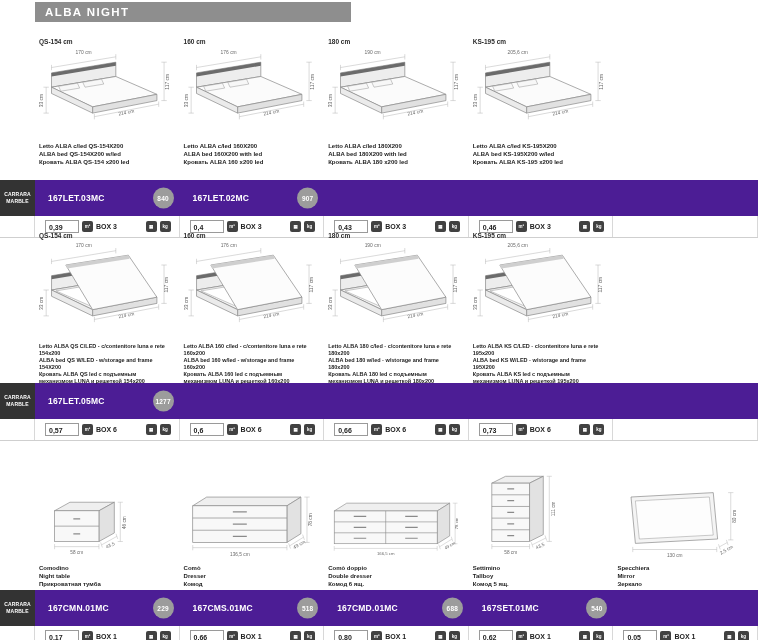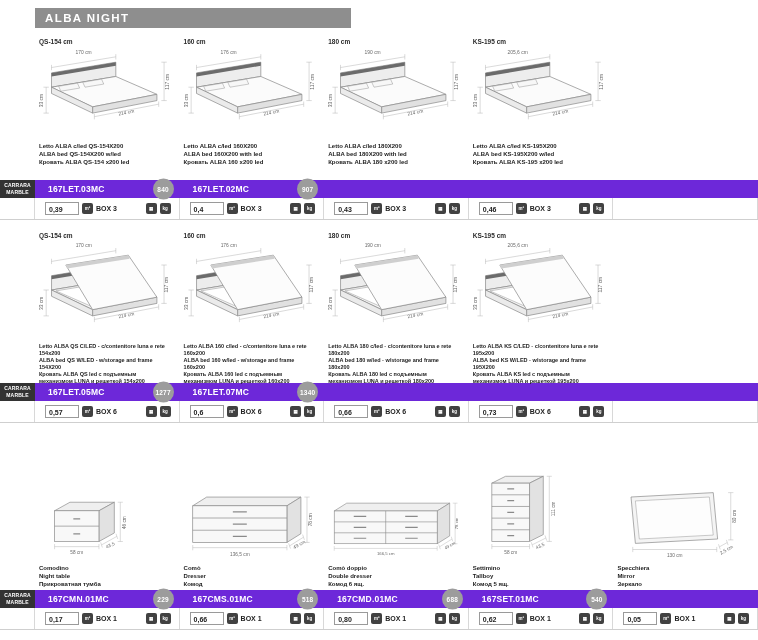--- a/index.html
+++ b/index.html
@@ -1,30 +1,30 @@
 <!DOCTYPE html>
 <html><head>
 <meta charset="utf-8">
 <style>
 *{margin:0;padding:0;box-sizing:border-box}
 html,body{width:758px;height:640px;background:#fff;font-family:"Liberation Sans",sans-serif}
 body{position:relative;overflow:hidden}
-.titlebar{position:absolute;left:35px;top:8px;width:316px;height:20px;background:#8e8e8e;color:#fff;
+.titlebar{position:absolute;left:35px;top:2px;width:316px;height:20px;background:#8e8e8e;color:#fff;
   font-size:11.5px;font-weight:bold;letter-spacing:1.4px;line-height:20px;padding-left:10px}
 .sec{position:absolute;left:0;width:758px}
 .cards{display:grid;grid-template-columns:repeat(5,144.6px);padding-left:35px}
 .card{padding:2px 8px 0 4px}
 .size{font-size:6.5px;font-weight:bold;color:#2b2b2b;margin-bottom:1px}
 .draw{display:block}
 .draw text{font-family:"Liberation Sans",sans-serif}
 .dt{font-size:5.5px;fill:#6a6a6a}
 .desc{margin-top:3px;font-size:6px;font-weight:bold;color:#1c1c1c;line-height:1.3;padding-right:6px}
 .s2 .desc{font-size:5.5px;line-height:1.28}
 .dwrap{height:100px;display:flex;align-items:flex-end}
-.codebar{display:grid;grid-template-columns:35px repeat(5,1fr);height:18px;background:#6d28d9}
+.codebar{display:grid;grid-template-columns:35px repeat(5,1fr);height:36px;background:#4c1d95}
 .material{display:flex;flex-direction:column;align-items:center;justify-content:center;background:#333;
   color:#fff;font-size:5px;font-weight:bold;line-height:1.35;letter-spacing:.2px}
 .ccell{position:relative;display:flex;align-items:center;padding-left:13px;color:#fff;
   font-size:8.5px;font-weight:bold;letter-spacing:.2px}
 .badge{position:absolute;right:6px;top:50%;transform:translateY(-50%);min-width:21px;height:21px;
   border-radius:50%;background:#9c9c9c;color:#fff;font-size:6.5px;font-weight:bold;
   display:flex;align-items:center;justify-content:center;z-index:2}
 .valbar{display:grid;grid-template-columns:35px repeat(5,1fr);height:22px;background:#fff;
   border-bottom:1px solid #cfcfcf}
 .vspacer{border-right:1px solid #d8d8d8}
@@ -344,24 +344,20 @@
 
   <div class="codebar">
     <div class="material">
       <span>CARRARA</span>
       <span>MARBLE</span>
     </div>
     <div class="ccell">
       <span>167LET.05MC</span>
       <span class="badge">1277</span>
     </div>
-    <div class="ccell">
-      <span>167LET.07MC</span>
-      <span class="badge">1340</span>
-    </div>
     <div class="ccell"></div>
   </div>
 
   <div class="valbar">
     <div class="vspacer"></div>
     <div class="vcell">
       <span class="vbox">0,57</span>
       <span class="sicon">m³</span>
       <span class="blbl">BOX 6</span>
       <span class="sicon push">▦</span>

